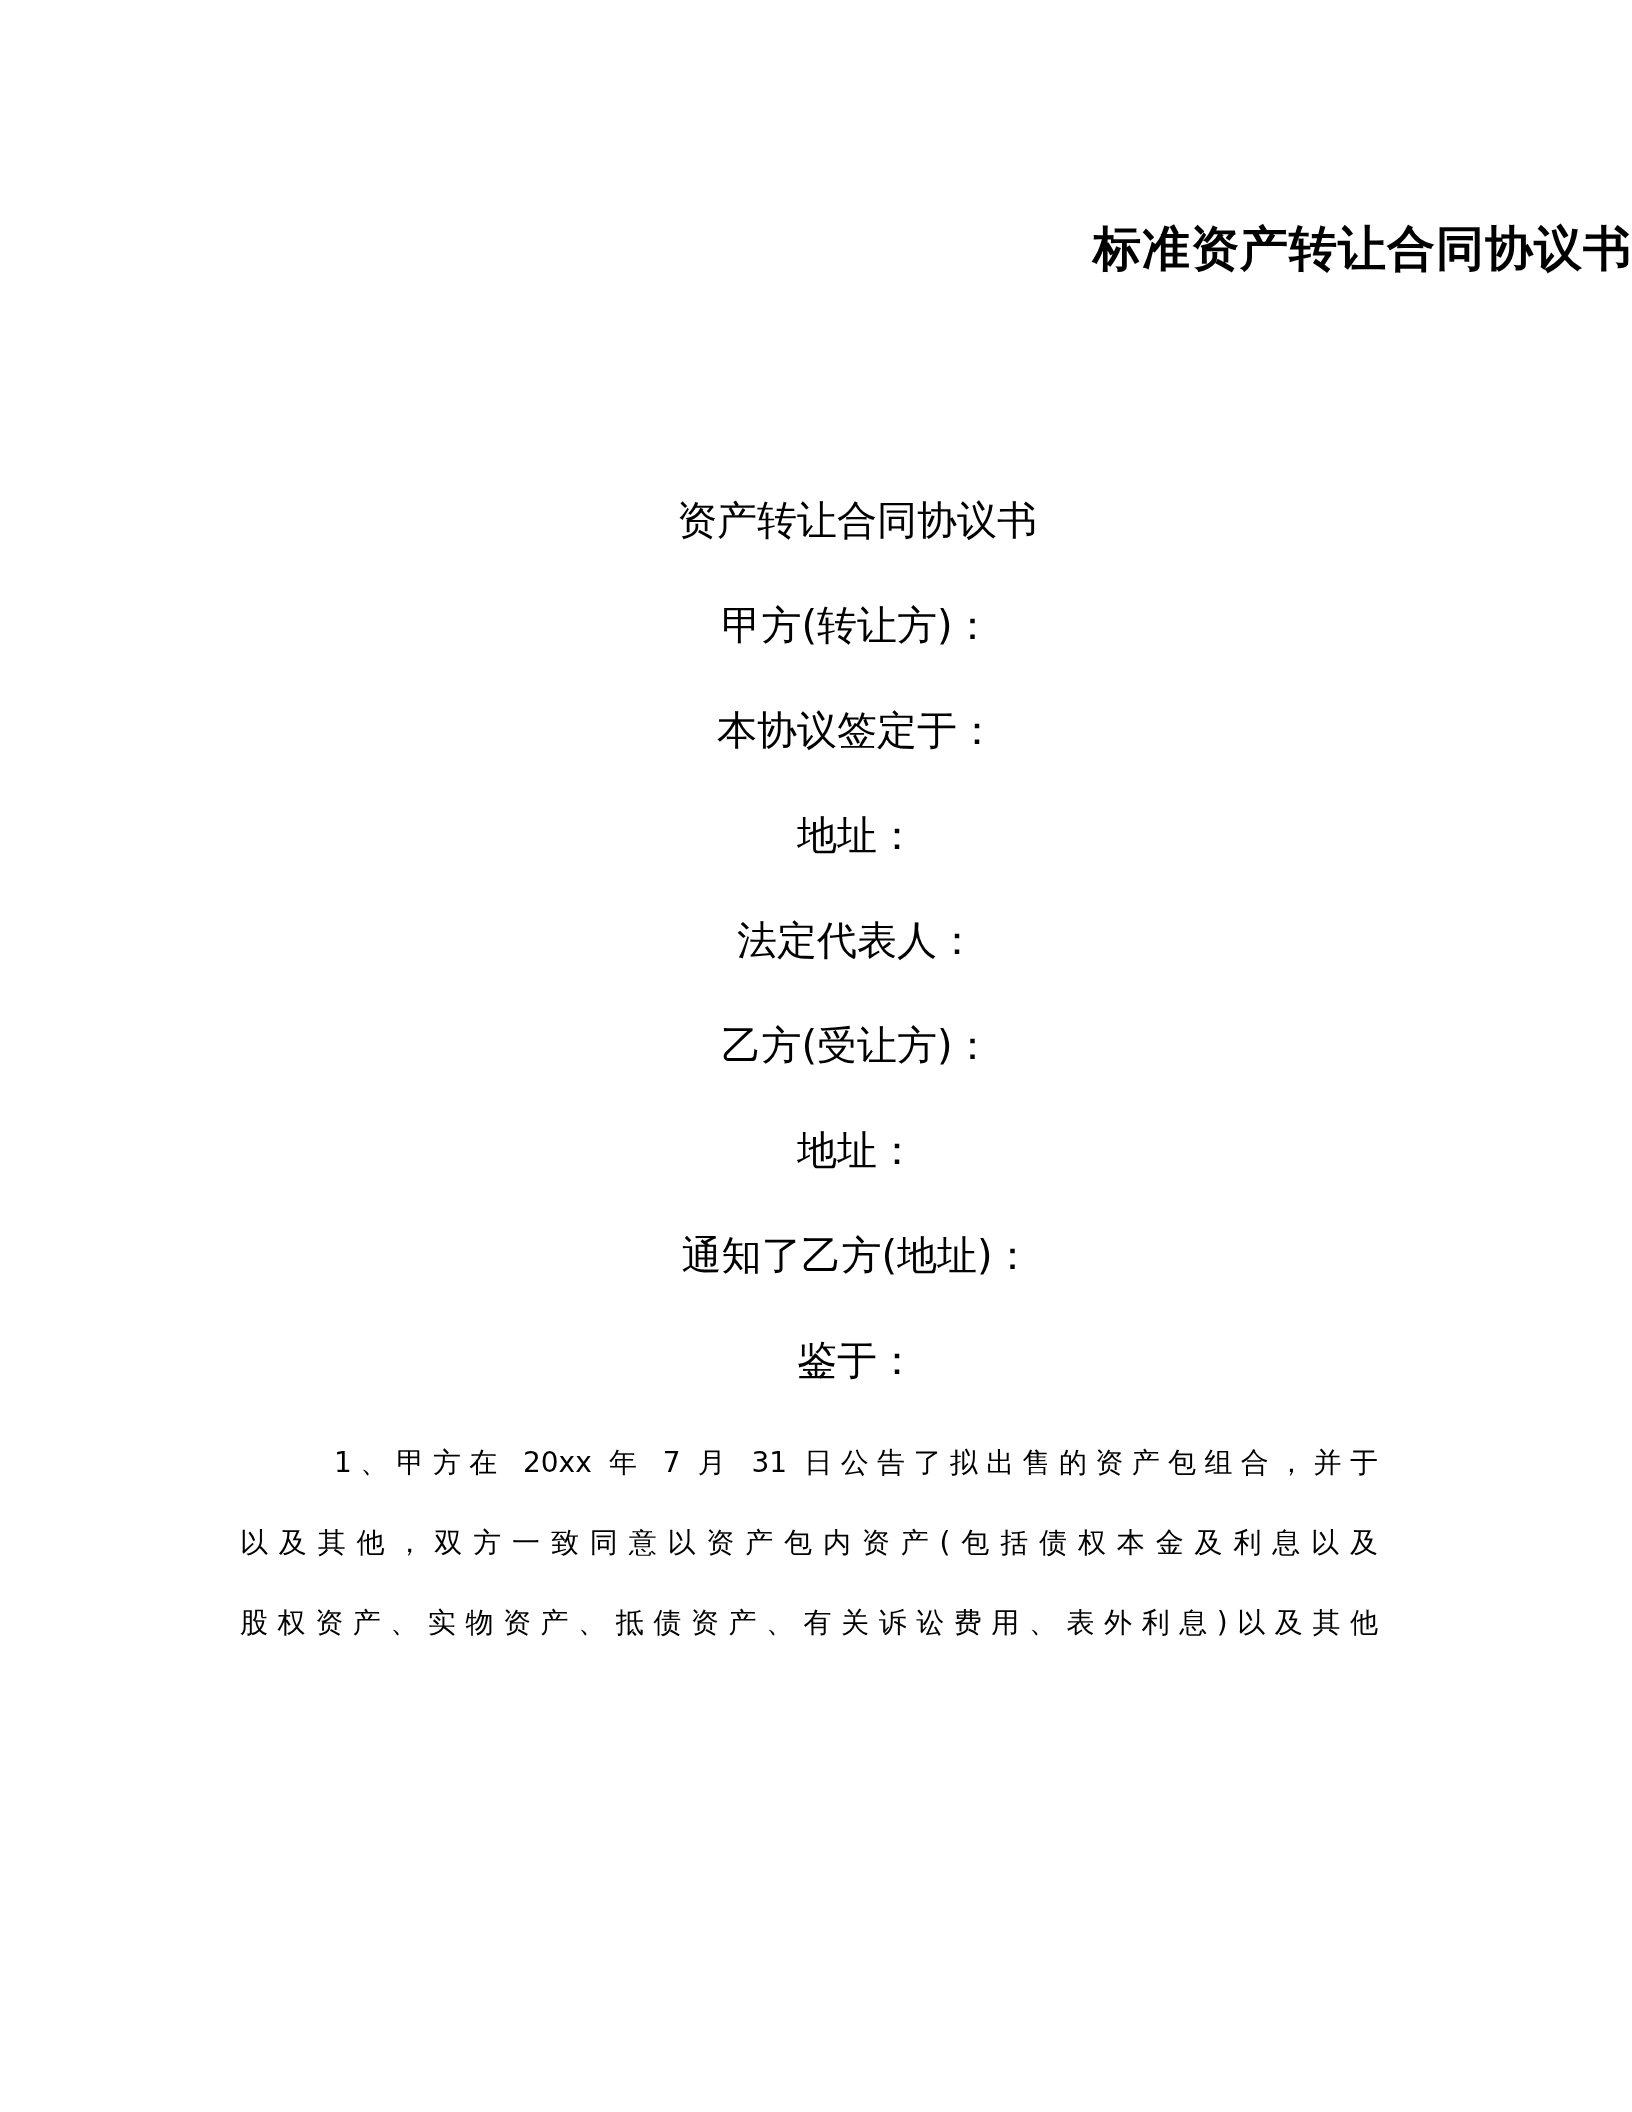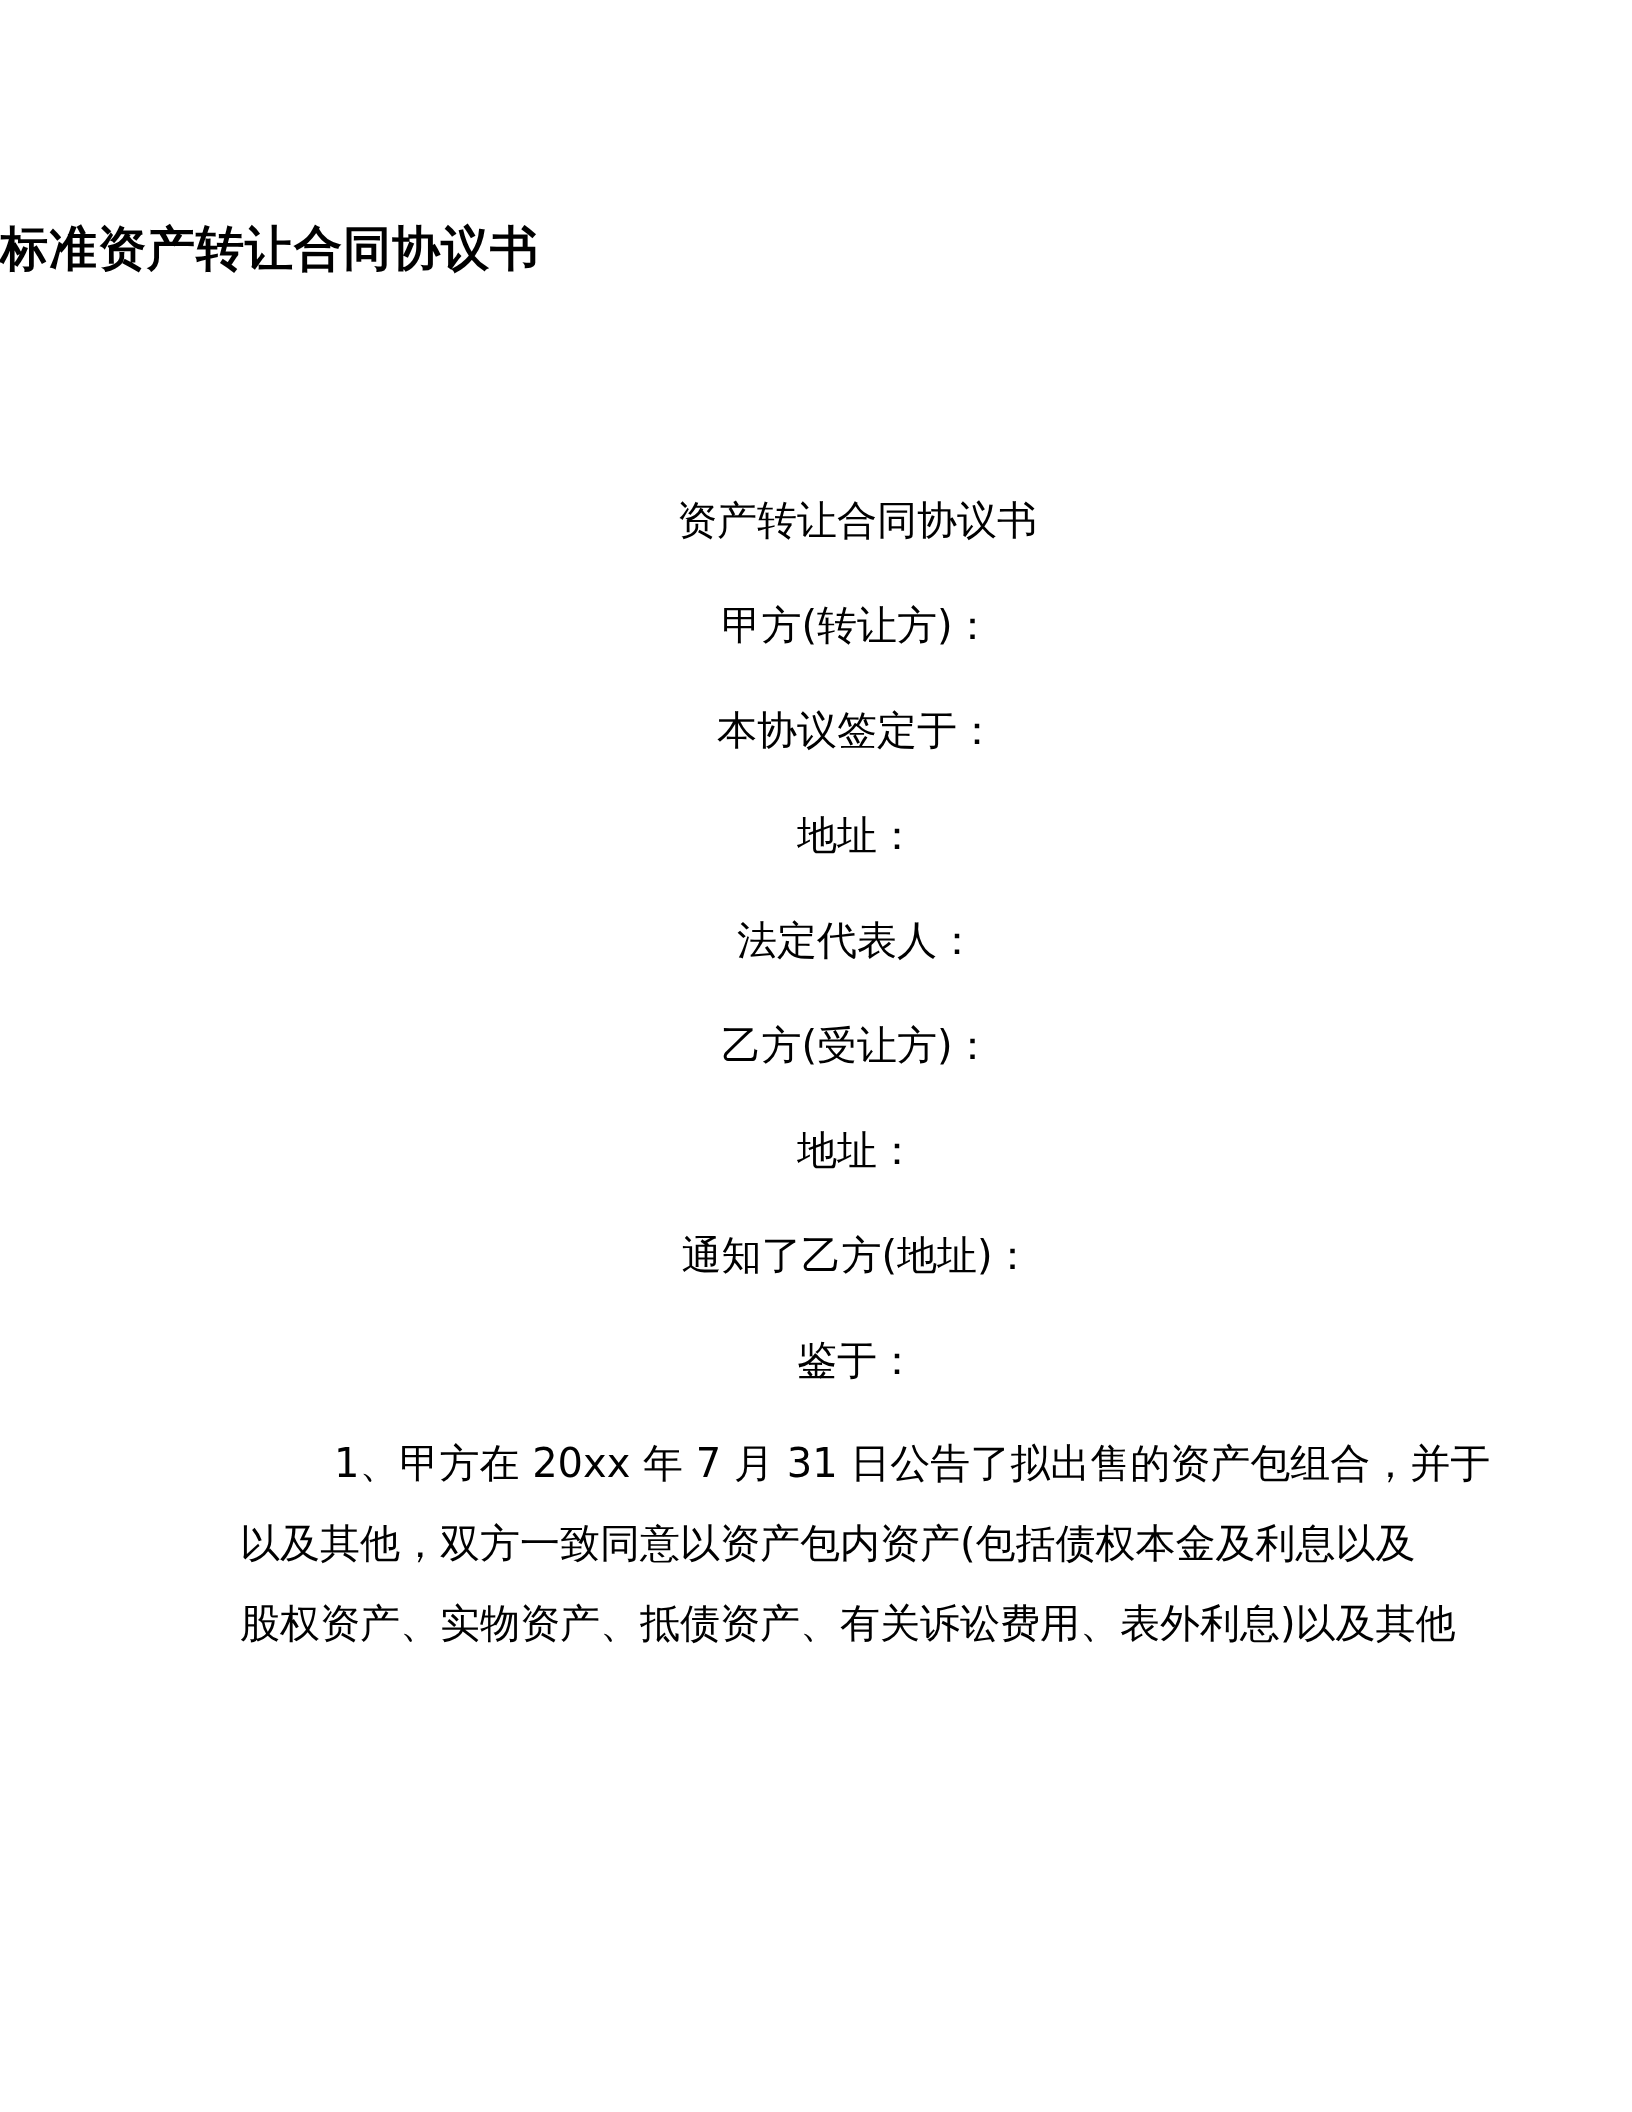--- a/index.html
+++ b/index.html
@@ -8,21 +8,21 @@
     position: relative;
     width: 1632px;
     height: 2112px;
     background: #ffffff;
     color: #000000;
     font-family: "DejaVu Sans", "Liberation Sans", sans-serif;
     overflow: hidden;
   }
   .doc-title {
     margin-top: 212px;
-    text-align: left;
+    text-align: right;
     font-size: 48px;
     font-weight: bold;
     line-height: 72px;
     letter-spacing: 1px;
   }
   .intro {
     margin-top: 184px;
     margin-left: 240px;
     margin-right: 254px;
   }
@@ -32,21 +32,21 @@
     padding-left: 96px;
     white-space: nowrap;
     text-align: center;
   }
   .body-paragraph {
     margin-top: 10px;
     margin-left: 240px;
     width: 1138px;
   }
   .para-line {
-    font-size: 40px;
+    font-size: 28px;
     line-height: 80px;
     text-align: justify;
     text-align-last: justify;
     white-space: nowrap;
   }
   .para-line.first {
     text-indent: 94px;
   }
 </style>
 </head>

